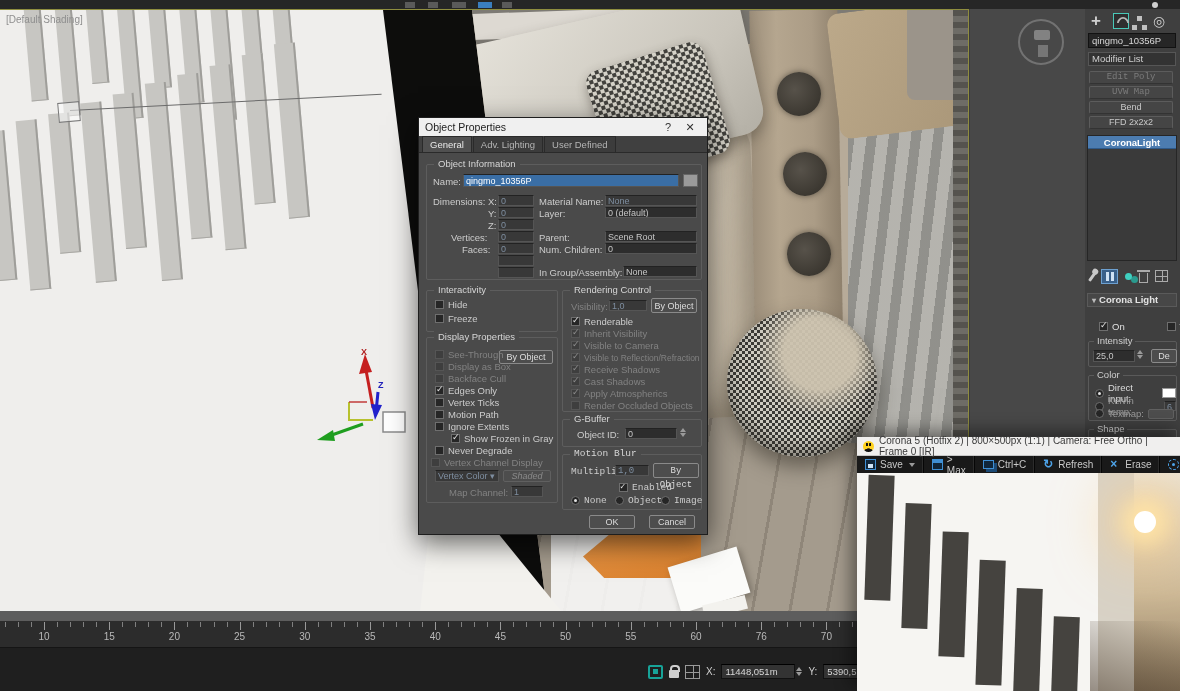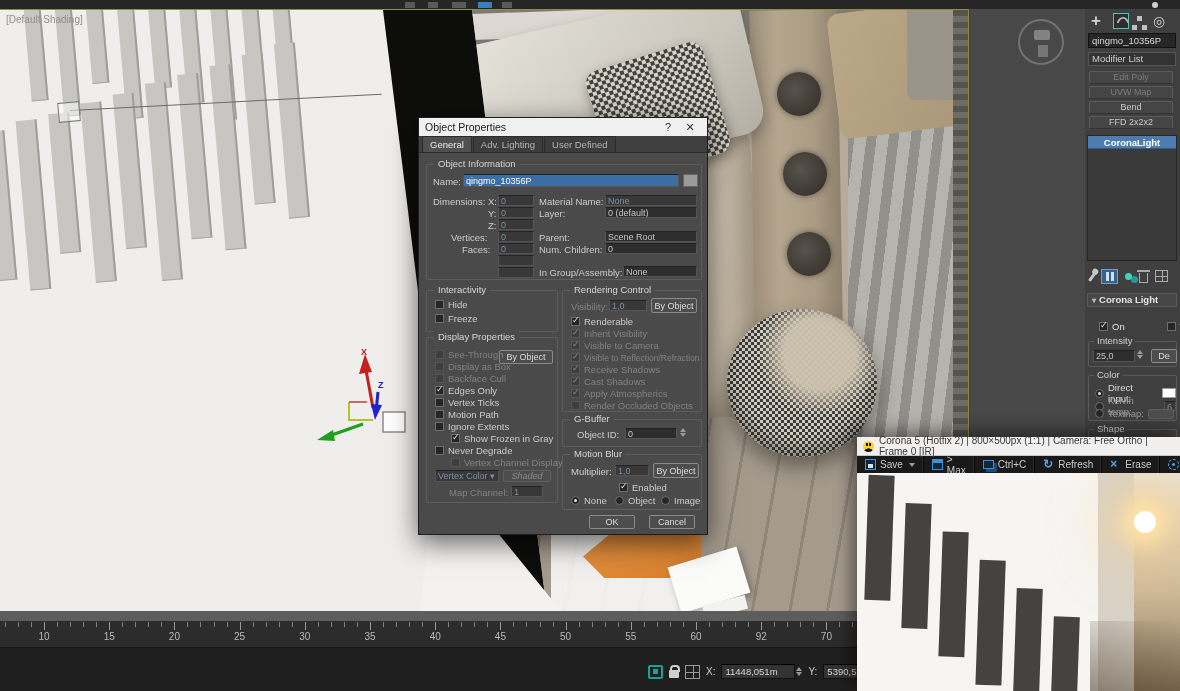--- a/index.html
+++ b/index.html
@@ -112,21 +112,21 @@
   .cmdpanel{position:absolute;left:1085px;top:9px;width:95px;height:682px;background:#3f3f3f;z-index:3;font-size:9.5px;color:#ccc;}
   .cp-tabs{position:absolute;left:2px;top:2px;display:flex;gap:8px;align-items:center;height:20px;}
   .cp-tab{width:18px;height:18px;display:flex;align-items:center;justify-content:center;color:#cfcfcf;font-size:14px;}
   .cp-tab.plus{font-size:17px;font-weight:bold;}
   .ico-modify{width:16px;height:16px;border:1px solid #49c8b8;background:#2e2e2e;position:relative;}
   .ico-modify::after{content:"";position:absolute;left:3px;top:3px;width:8px;height:8px;border:2px solid #b5b5b5;border-radius:50%;border-bottom-color:transparent;border-left-color:transparent;transform:rotate(-45deg);}
   .ico-hier{width:5px;height:5px;background:#c0c0c0;position:relative;margin-top:-6px;box-shadow:-5px 9px 0 #c0c0c0,5px 9px 0 #c0c0c0;}
   .cp-name{position:absolute;left:3px;top:24px;width:88px;height:15px;background:#262626;border:1px solid #121212;color:#d8d8d8;font-size:9.5px;line-height:13px;padding:0 3px;}
   .cp-modlist{position:absolute;left:3px;top:43px;width:88px;height:14px;background:#333;border:1px solid #565656;color:#d0d0d0;font-size:9.5px;line-height:12px;padding:0 3px;}
   .cp-mbtn{position:absolute;left:4px;width:84px;height:13px;background:#454545;border:1px solid #5c5c5c;border-bottom-color:#333;border-radius:2px;color:#c9c9c9;text-align:center;font-size:9px;line-height:11px;}
-  .cp-mbtn.dis{color:#7c7c7c;}
+  .cp-mbtn.dis{color:#7c7c7c;font-family:Liberation Mono, monospace;}
   .stack{position:absolute;left:2px;top:126px;width:90px;height:126px;background:#3a3a3a;border:1px solid #262626;}
   .stack-sel{height:13px;background:#4c7cb0;border-bottom:1px solid #2f5a8a;color:#fff;font-weight:bold;font-size:9.5px;text-align:center;line-height:13px;}
   .stack-tools{position:absolute;left:2px;top:256px;width:90px;height:22px;display:flex;align-items:center;gap:7px;padding-left:4px;}
   .ico-pin{width:3px;height:11px;background:#c8c8c8;transform:rotate(35deg);border-radius:1px;position:relative;}
   .ico-pin::after{content:"";position:absolute;left:-2px;top:-3px;width:6px;height:6px;border-radius:50%;background:#c8c8c8;}
   .ico-endres{width:17px;height:15px;background:#39608a;border:1px solid #6da0d0;display:flex;gap:2px;align-items:center;justify-content:center;}
   .ico-endres i{width:3px;height:9px;background:#cfe2f5;}
   .ico-unique{width:7px;height:7px;border-radius:50%;background:#3fd0c0;box-shadow:6px 3px 0 #2a9a8e;}
   .ico-trash{width:9px;height:10px;border:1px solid #aaa;border-top:none;position:relative;margin-top:3px;}
   .ico-trash::before{content:"";position:absolute;left:-3px;top:-3px;width:13px;height:2px;background:#aaa;}
@@ -323,21 +323,21 @@
       <div class="tlabel" style="left: 109.2px;">15</div>
       <div class="tlabel" style="left: 174.4px;">20</div>
       <div class="tlabel" style="left: 239.6px;">25</div>
       <div class="tlabel" style="left: 304.8px;">30</div>
       <div class="tlabel" style="left: 370px;">35</div>
       <div class="tlabel" style="left: 435.2px;">40</div>
       <div class="tlabel" style="left: 500.4px;">45</div>
       <div class="tlabel" style="left: 565.6px;">50</div>
       <div class="tlabel" style="left: 630.8px;">55</div>
       <div class="tlabel" style="left: 696px;">60</div>
-      <div class="tlabel" style="left: 761.2px;">92</div>
+      <div class="tlabel" style="left: 761.2px;">76</div>
       <div class="tlabel" style="left: 826.4px;">70</div>
     </div>
 
   <div class="statusbar">
     <div class="coords">
       <span class="ico-isolate"></span>
       <span class="ico-lock"></span>
       <span class="ico-grid"></span>
       <span class="lab">X:</span>
       <span class="cfield">
@@ -454,21 +454,21 @@
           <span class="lbl">Ignore Extents</span>
         </div>
       <div class="cbrow abs" style="left:8px;top:95px;padding-left:16px;">
           <span class="cb on"></span>
           <span class="lbl">Show Frozen in Gray</span>
         </div>
       <div class="cbrow abs" style="left:8px;top:107px;">
           <span class="cb"></span>
           <span class="lbl">Never Degrade</span>
         </div>
-      <div class="cbrow dis abs" style="left:24px;top:119px;justify-content:space-between;">
+      <div class="cbrow dis abs" style="left:4px;top:119px;justify-content:space-between;">
           <span class="cb"></span>
           <span class="lbl">Vertex Channel Display</span>
         </div>
       <span class="abs fld dis" style="left:8px;top:132px;width:64px;height:12px;line-height:11px;"><span>Vertex Color</span> ▾</span>
       <span class="abs mbtn dis" style="left:76px;top:132px;width:48px;height:12px;line-height:11px;font-style:italic;">Shaded</span>
       <span class="abs" style="left:22px;top:149px;color:#828282;">Map Channel:</span>
       <span class="abs fld dis" style="left:84px;top:148px;width:32px;height:11px;">1</span>
     </div>
 
     <div class="grp" style="left:143px;top:172px;width:140px;height:122px;">
@@ -513,21 +513,21 @@
     <div class="grp" style="left:143px;top:301px;width:140px;height:28px;">
       <span class="gtitle">G-Buffer</span>
       <span class="abs" style="left:14px;top:9px;text-align:right;">Object ID:</span>
       <span class="abs fld" style="left:62px;top:8px;width:52px;height:11px;">0</span>
       <span class="abs spinbtns" style="left:116px;top:8px;">
           <i class="up"></i>
           <i class="dn"></i>
         </span>
     </div>
 
-    <div class="grp" style="left:143px;top:336px;width:140px;height:56px;">
+    <div class="grp" style="left:143px;top:336px;width:140px;height:56px;font-family:Liberation Mono, monospace;">
       <span class="gtitle">Motion Blur</span>
       <span class="abs" style="left:8px;top:11px;">Multiplier:</span>
       <span class="abs fld dis" style="left:52px;top:10px;width:34px;height:11px;">1,0</span>
       <span class="abs mbtn" style="left:90px;top:8px;width:46px;height:15px;line-height:14px;">By Object</span>
       <div class="cbrow abs" style="left:8px;top:27px;margin-left:48px;">
           <span class="cb on"></span>
           <span class="lbl">Enabled</span>
         </div>
       <div class="cbrow abs" style="left:8px;top:40px;">
           <span class="rb on"></span>

